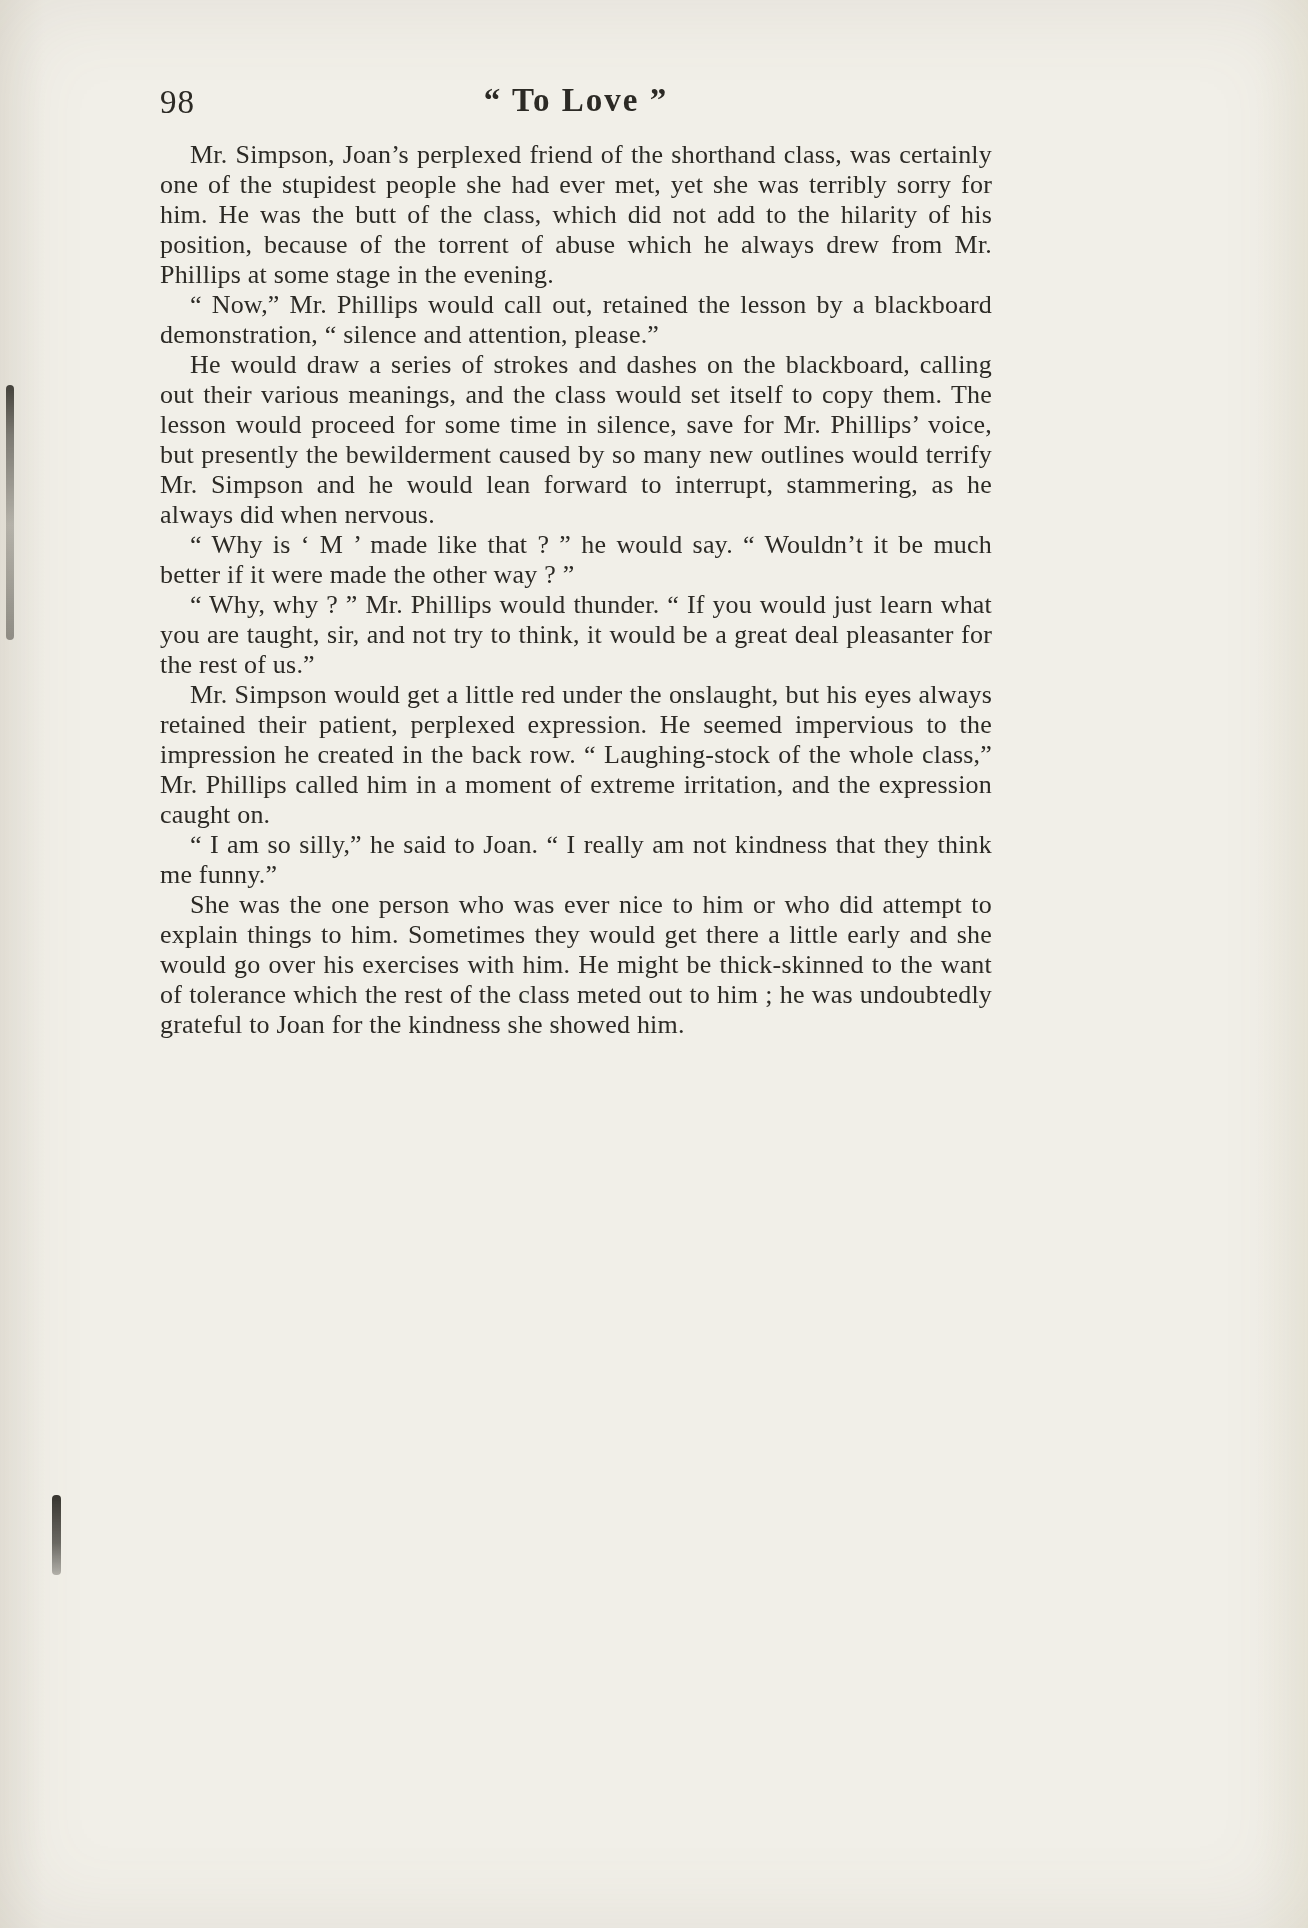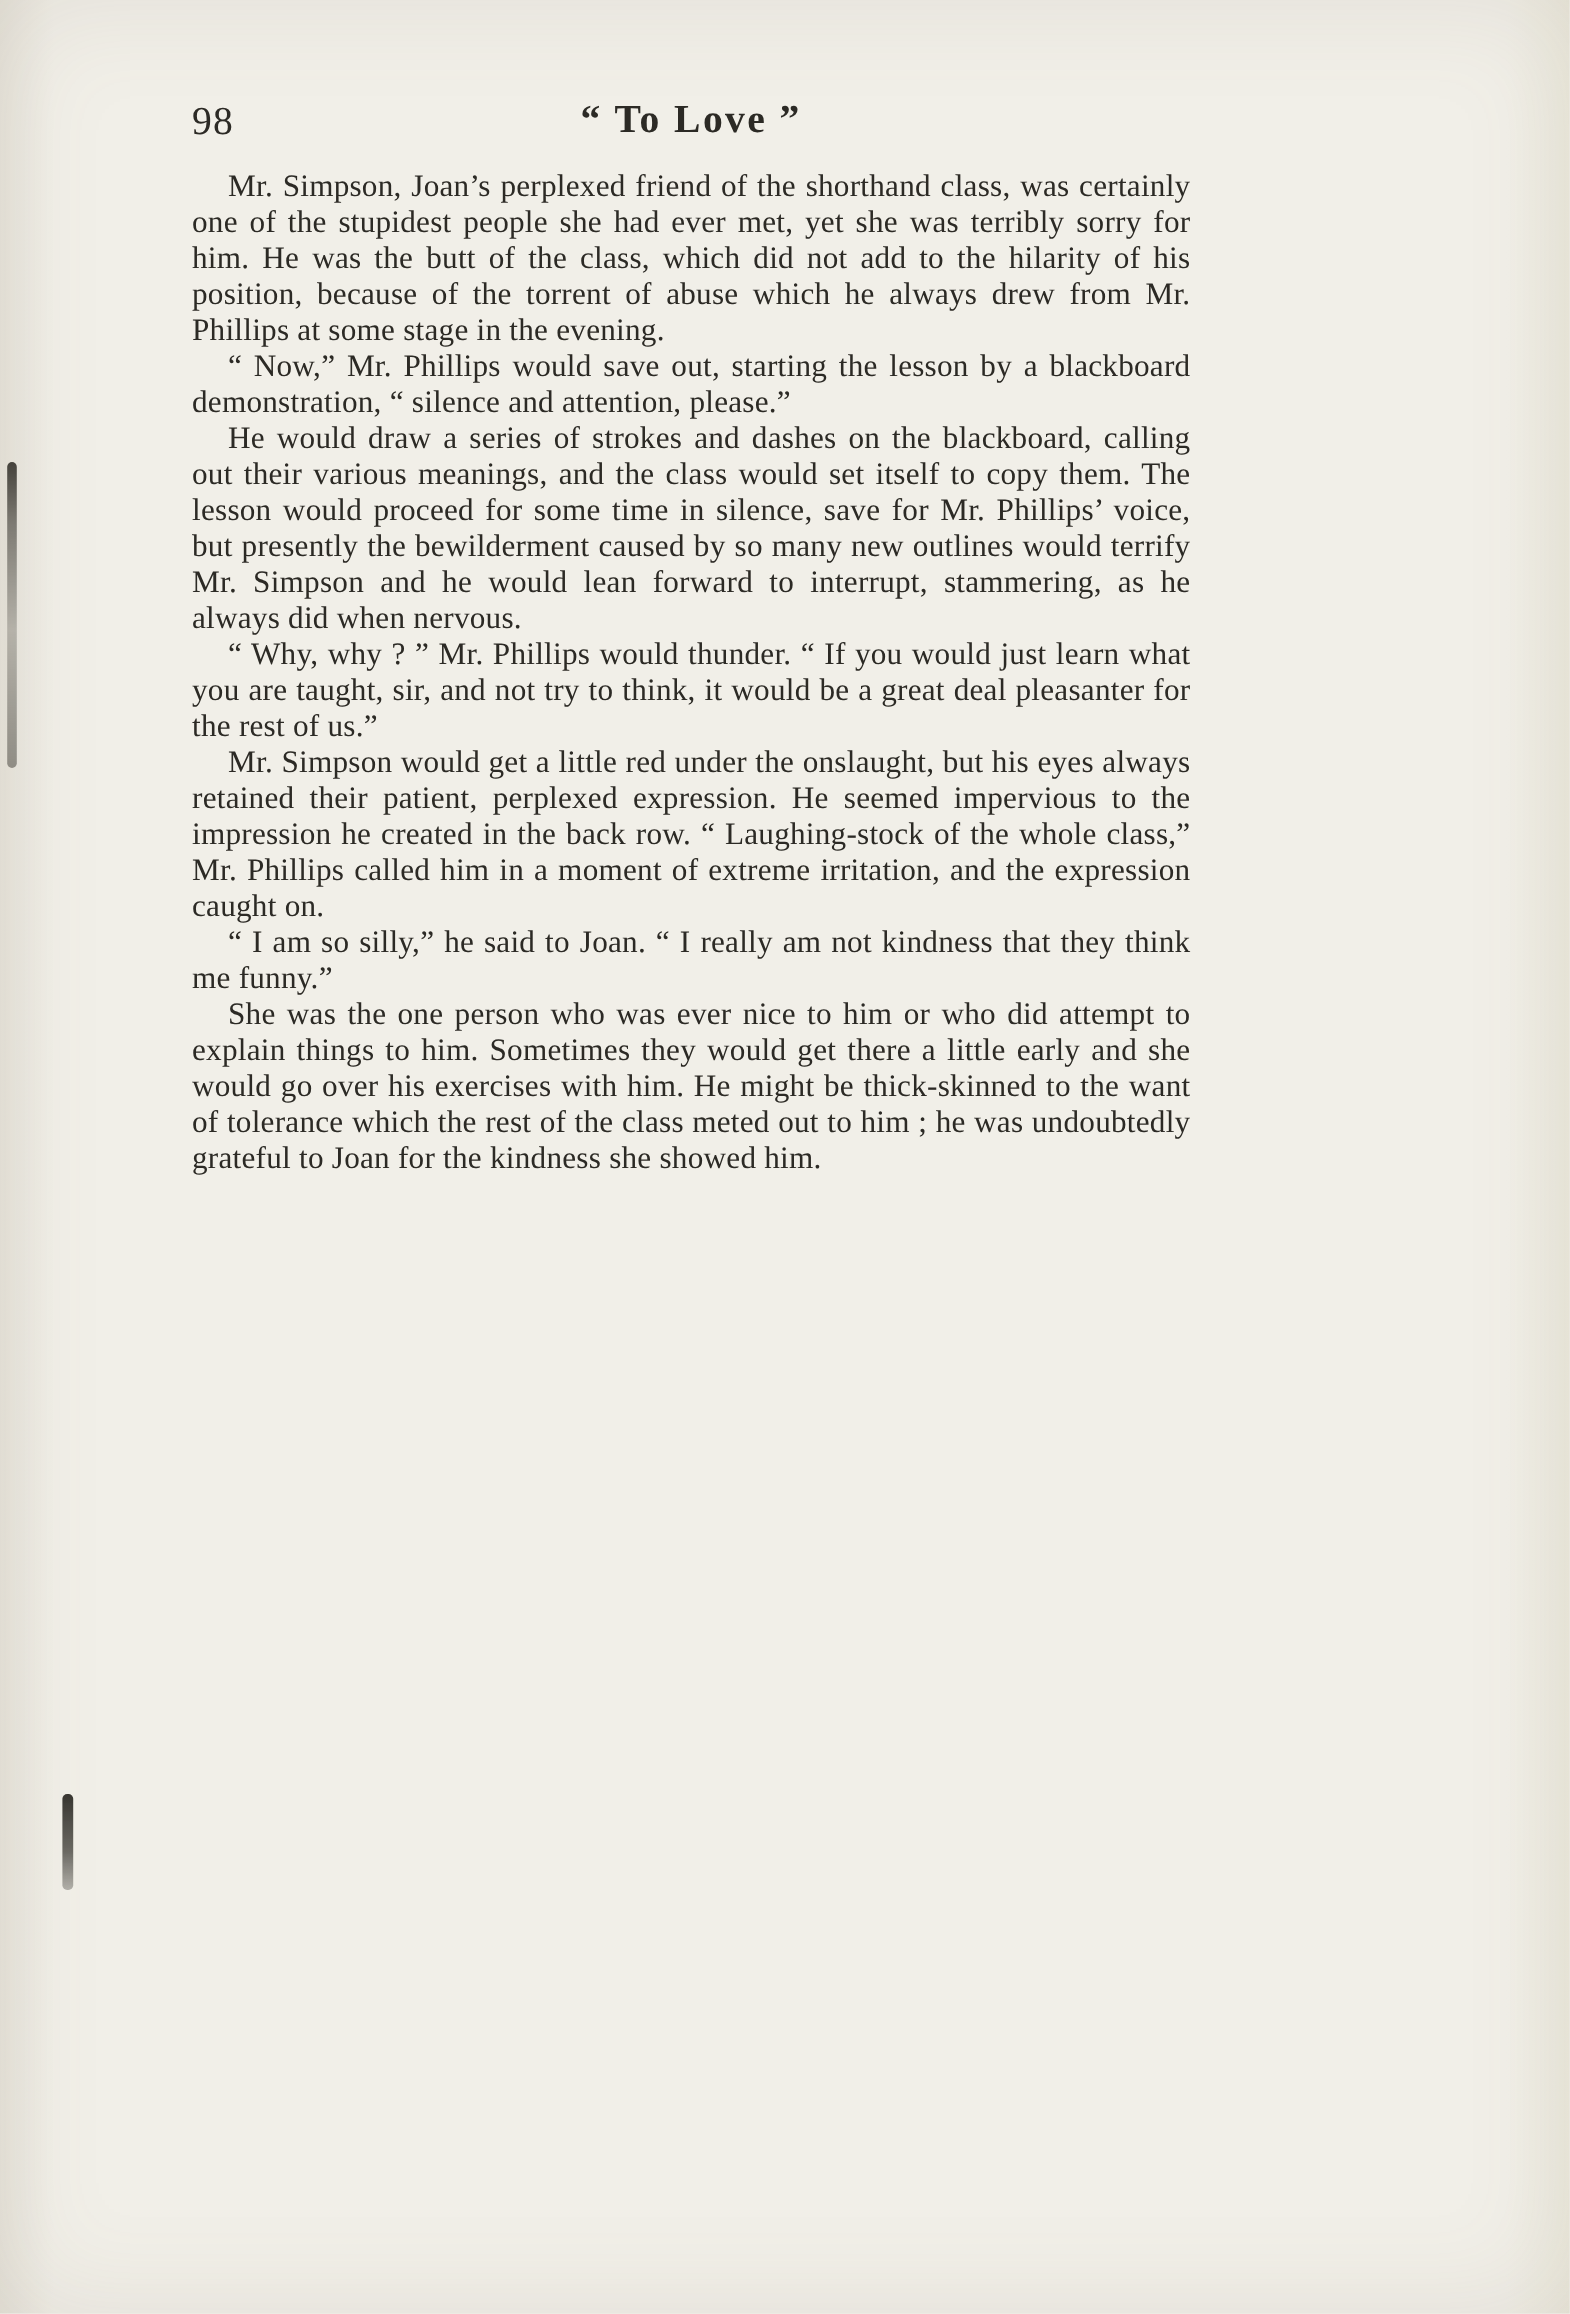--- a/index.html
+++ b/index.html
@@ -98,21 +98,22 @@
   <div class="scan-mark scan-mark-left"></div>
   <div class="scan-mark scan-mark-bottom"></div>
 
   <header class="page-header">
     <span class="page-number">98</span>
     <span class="page-title">“ To Love ”</span>
   </header>
 
   <main class="text-block">
     <p>Mr. Simpson, Joan’s perplexed friend of the shorthand class, was certainly one of the stupidest people she had ever met, yet she was terribly sorry for him. He was the butt of the class, which did not add to the hilarity of his position, because of the torrent of abuse which he always drew from Mr. Phillips at some stage in the evening.</p>
-    <p>“ Now,” Mr. Phillips would save out, starting the lesson by a blackboard demonstration, “ silence and attention, please.”</p>
+    <p>“ Now,” Mr. Phillips would call out, retained the lesson by a blackboard demonstration, “ silence and attention, please.”</p>
     <p>He would draw a series of strokes and dashes on the blackboard, calling out their various meanings, and the class would set itself to copy them. The lesson would proceed for some time in silence, save for Mr. Phillips’ voice, but presently the bewilderment caused by so many new outlines would terrify Mr. Simpson and he would lean forward to interrupt, stammering, as he always did when nervous.</p>
+    <p>“ Why is ‘ M ’ made like that ? ” he would say. “ Wouldn’t it be much better if it were made the other way ? ”</p>
     <p>“ Why, why ? ” Mr. Phillips would thunder. “ If you would just learn what you are taught, sir, and not try to think, it would be a great deal pleasanter for the rest of us.”</p>
     <p>Mr. Simpson would get a little red under the onslaught, but his eyes always retained their patient, perplexed expression. He seemed impervious to the impression he created in the back row. “ Laughing-stock of the whole class,” Mr. Phillips called him in a moment of extreme irritation, and the expression caught on.</p>
     <p>“ I am so silly,” he said to Joan. “ I really am not kindness that they think me funny.”</p>
     <p>She was the one person who was ever nice to him or who did attempt to explain things to him. Sometimes they would get there a little early and she would go over his exercises with him. He might be thick-skinned to the want of tolerance which the rest of the class meted out to him ; he was undoubtedly grateful to Joan for the kindness she showed him.</p>
   </main>
 
 </div>
 
 </body></html>

